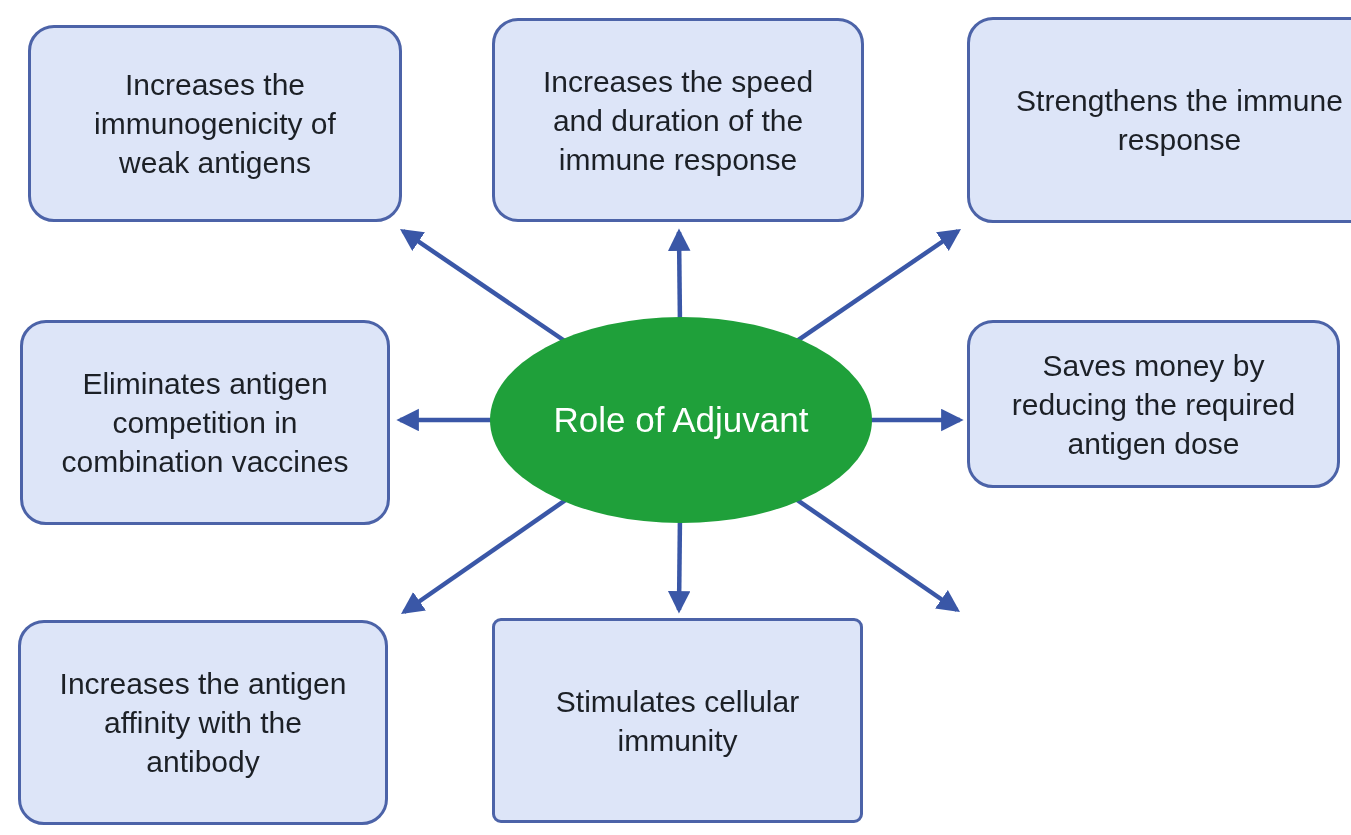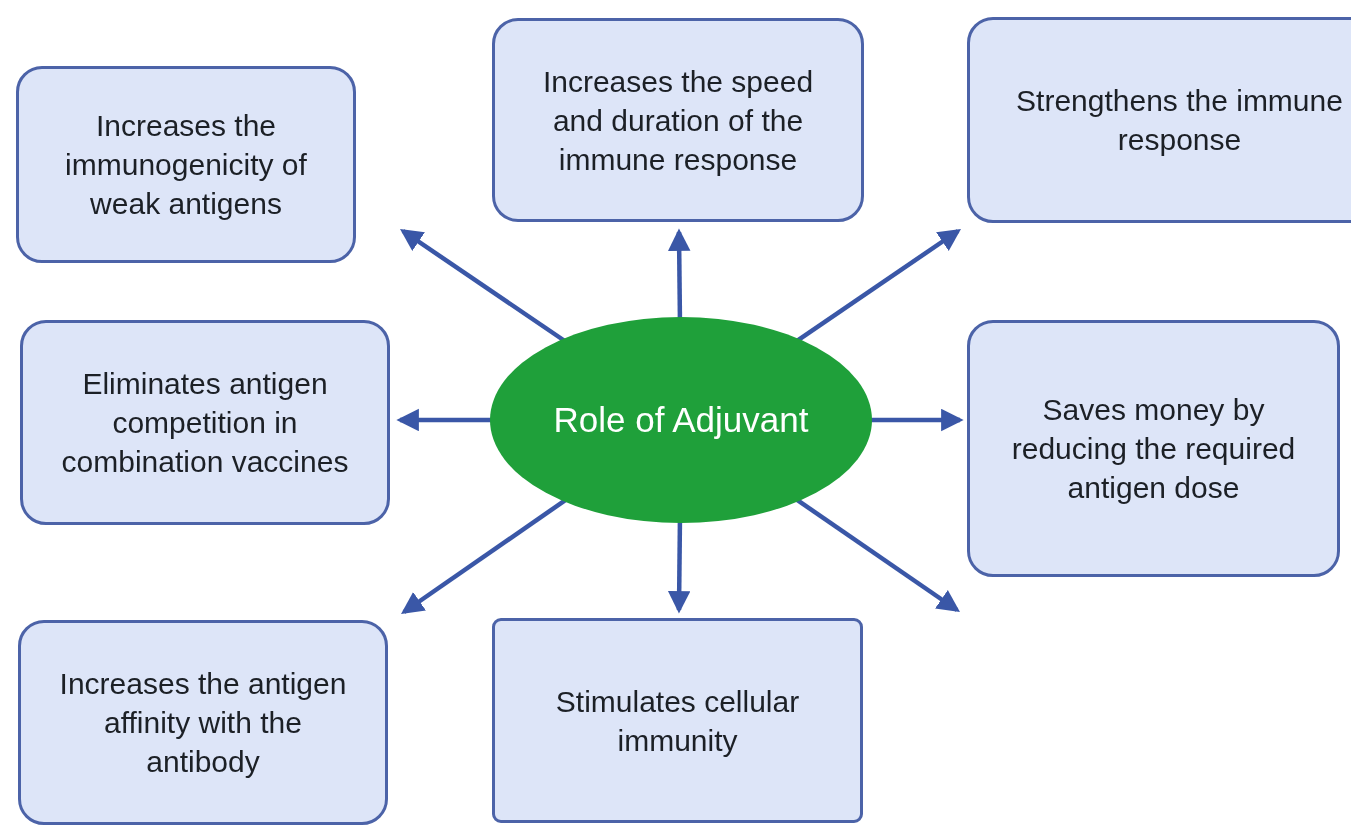--- a/index.html
+++ b/index.html
@@ -47,25 +47,25 @@
     background: var(--center-fill, #1fa03a);
     border-radius: 50%;
     display: flex;
     align-items: center;
     justify-content: center;
     text-align: center;
     color: var(--center-text, #ffffff);
     font-size: 35px;
   }
   
-  .pos-top-left      { left: 16px;  top: 25px;  width: 340px; height: 197px; margin-top: 41px; }
+  .pos-top-left      { left: 28px;  top: 25px;  width: 374px; height: 197px; }
   .pos-top-middle    { left: 492px; top: 18px;  width: 372px; height: 204px; }
   .pos-top-right     { left: 967px; top: 17px;  width: 425px; height: 206px; }
   .pos-middle-left   { left: 20px;  top: 320px; width: 370px; height: 205px; }
-  .pos-middle-right  { left: 967px; top: 320px; width: 373px; height: 257px; }
+  .pos-middle-right  { left: 967px; top: 320px; width: 373px; height: 168px; }
   .pos-bottom-left   { left: 18px;  top: 620px; width: 370px; height: 205px; }
   .pos-bottom-middle { left: 492px; top: 618px; width: 371px; height: 205px; border-radius: 9px; }
   .pos-bottom-right  { left: 967px; top: 620px; width: 373px; height: 203px; }
 </style>
 </head>
 <body>
 
 <div class="canvas" style="--bg: #ffffff; --box-fill: #dde5f8; --box-border: #4c63a8; --text: #1c2026; --center-fill: #1fa03a; --center-text: #ffffff;">
 
   <svg class="arrow-layer" width="1351" height="835" viewBox="0 0 1351 835">

